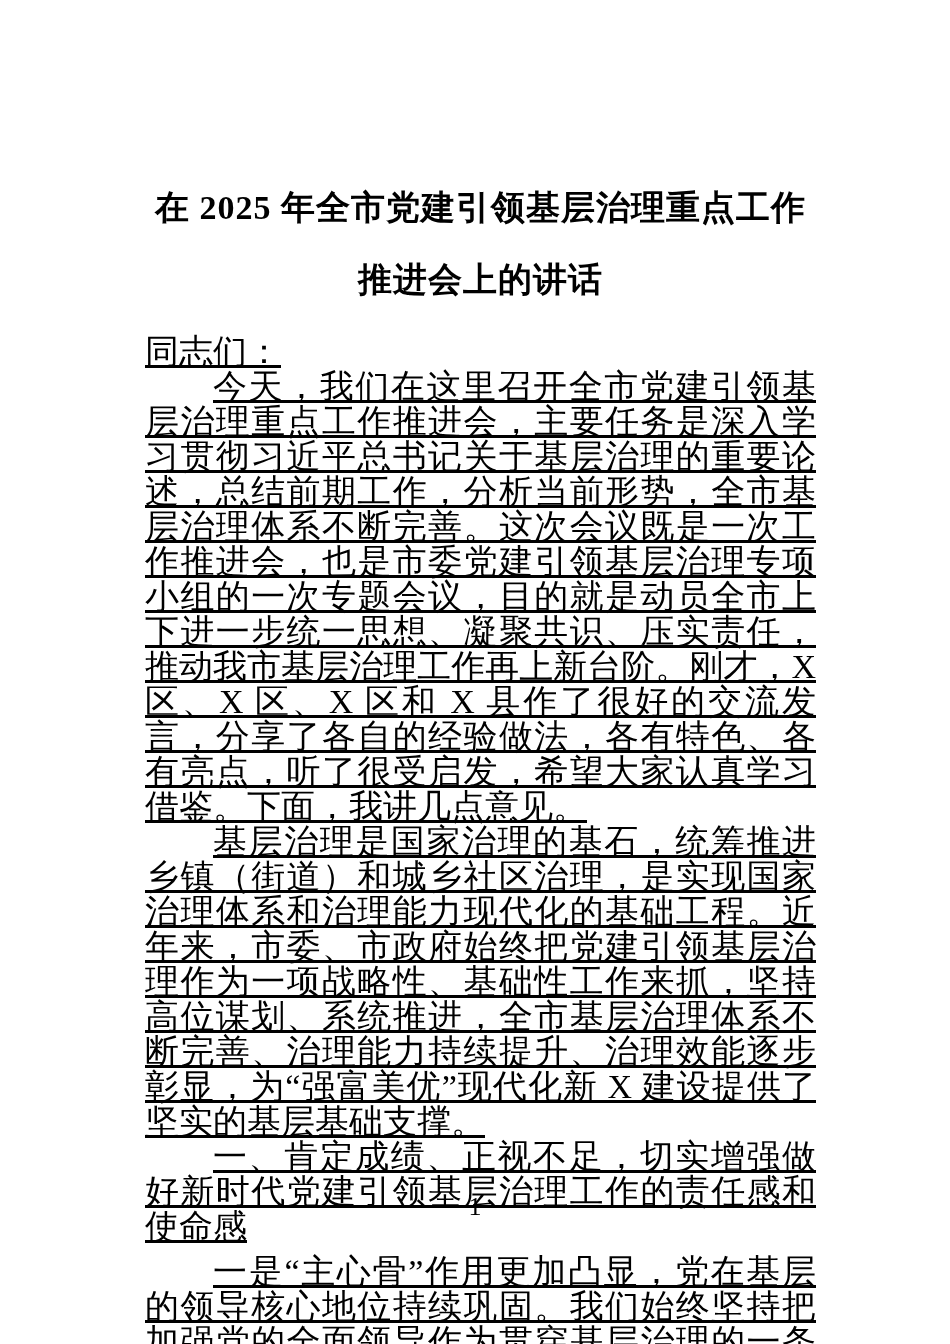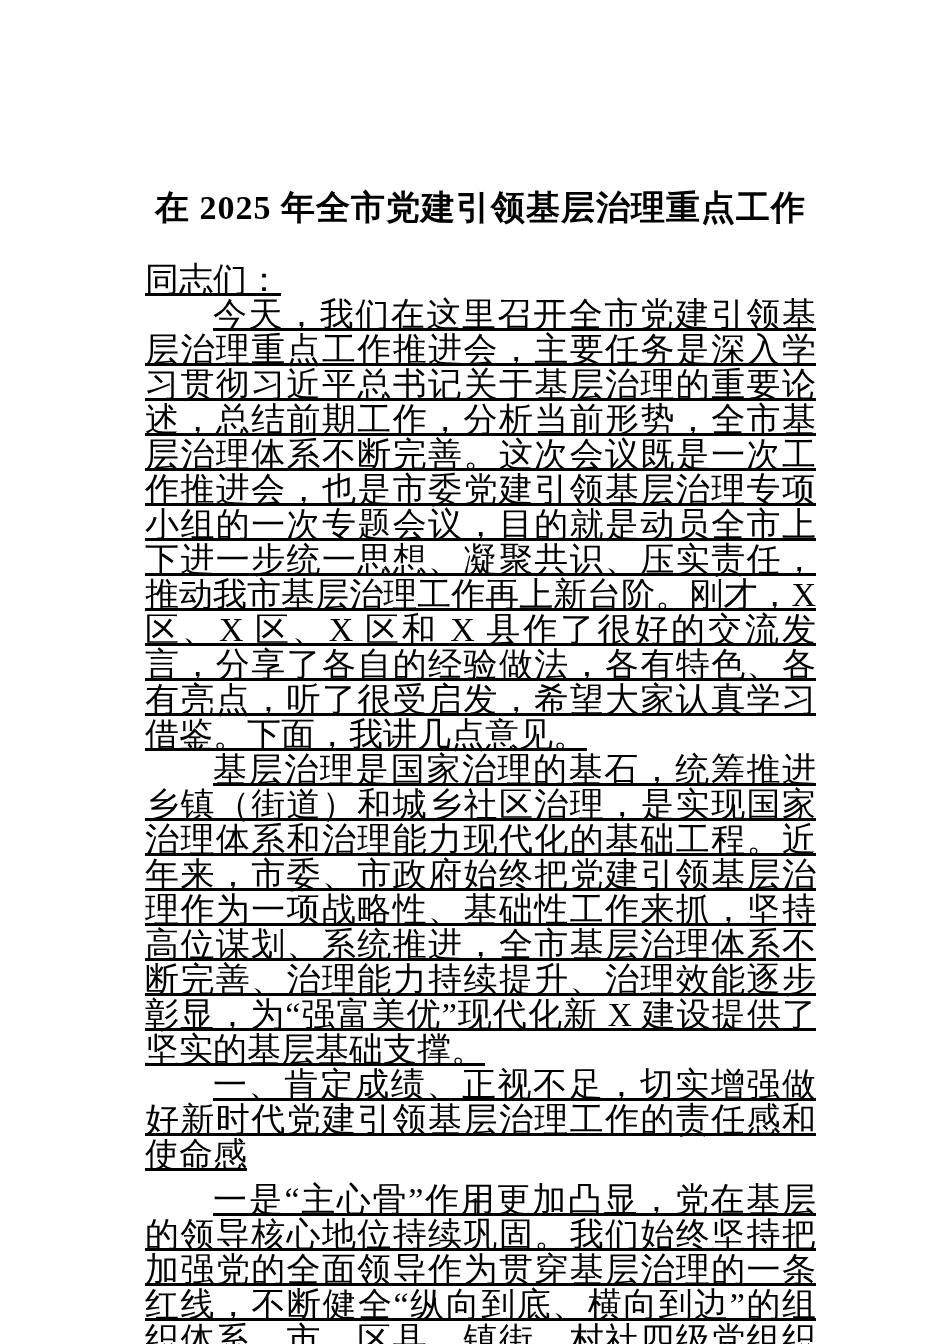--- a/index.html
+++ b/index.html
@@ -53,20 +53,21 @@
     line-height: 30px;
   }
 </style>
 </head>
 <body>
 
 <div class="page">
 
   <div class="doc-title">
     <div>在 2025 年全市党建引领基层治理重点工作</div>
+    <div>推进会上的讲话</div>
   </div>
 
   <div class="doc-body">
     <p class="salutation">同志们：</p>
     <p>今天，我们在这里召开全市党建引领基层治理重点工作推进会，主要任务是深入学习贯彻习近平总书记关于基层治理的重要论述，总结前期工作，分析当前形势，全市基层治理体系不断完善。这次会议既是一次工作推进会，也是市委党建引领基层治理专项小组的一次专题会议，目的就是动员全市上下进一步统一思想、凝聚共识、压实责任，推动我市基层治理工作再上新台阶。刚才，X 区、X 区、X 区和 X 县作了很好的交流发言，分享了各自的经验做法，各有特色、各有亮点，听了很受启发，希望大家认真学习借鉴。下面，我讲几点意见。</p>
     <p>基层治理是国家治理的基石，统筹推进乡镇（街道）和城乡社区治理，是实现国家治理体系和治理能力现代化的基础工程。近年来，市委、市政府始终把党建引领基层治理作为一项战略性、基础性工作来抓，坚持高位谋划、系统推进，全市基层治理体系不断完善、治理能力持续提升、治理效能逐步彰显，为“强富美优”现代化新 X 建设提供了坚实的基层基础支撑。</p>
     <p>一、肯定成绩、正视不足，切实增强做好新时代党建引领基层治理工作的责任感和使命感</p>
     <p class="lead-space">一是“主心骨”作用更加凸显，党在基层的领导核心地位持续巩固。我们始终坚持把加强党的全面领导作为贯穿基层治理的一条红线，不断健全“纵向到底、横向到边”的组织体系。市、区县、镇街、村社四级党组织上下</p>
   </div>
 

